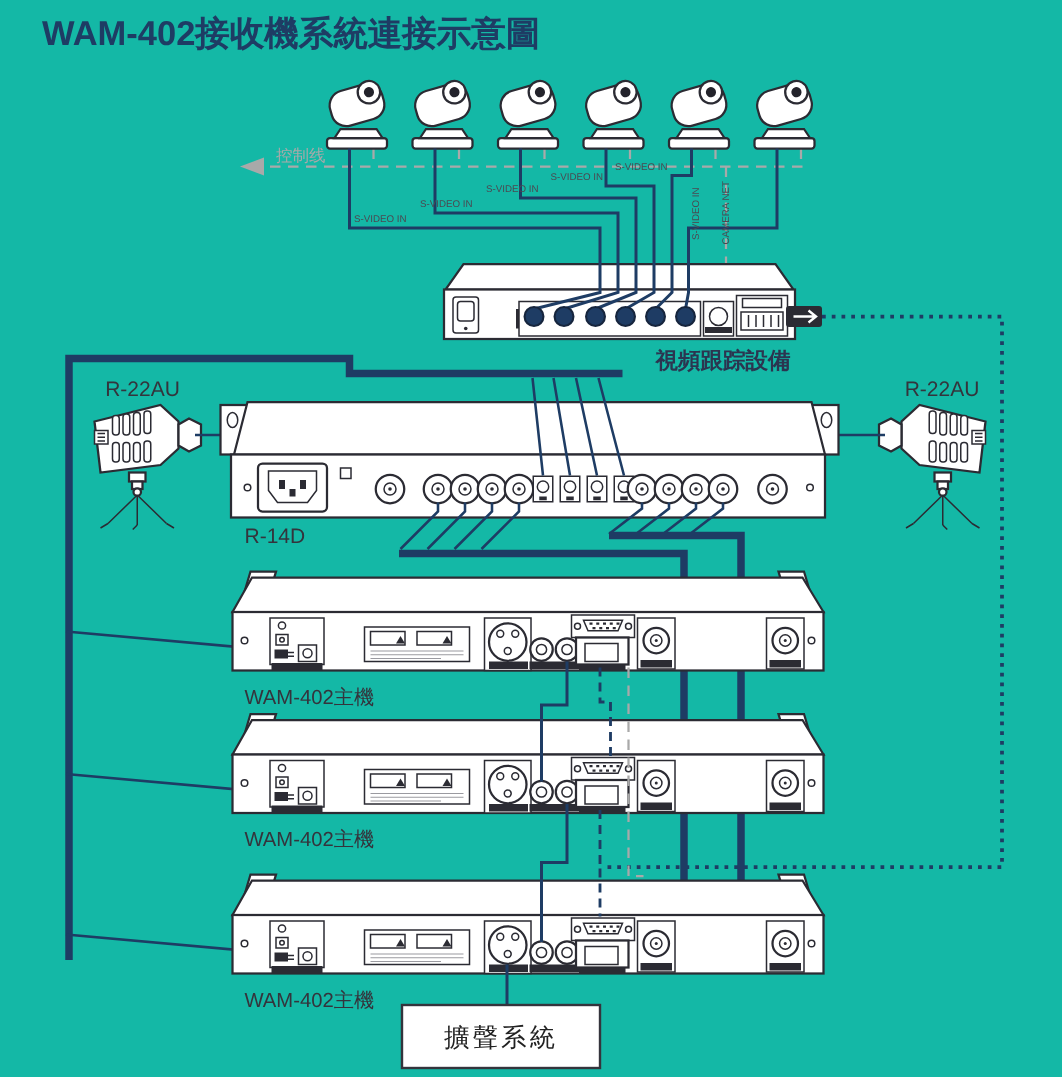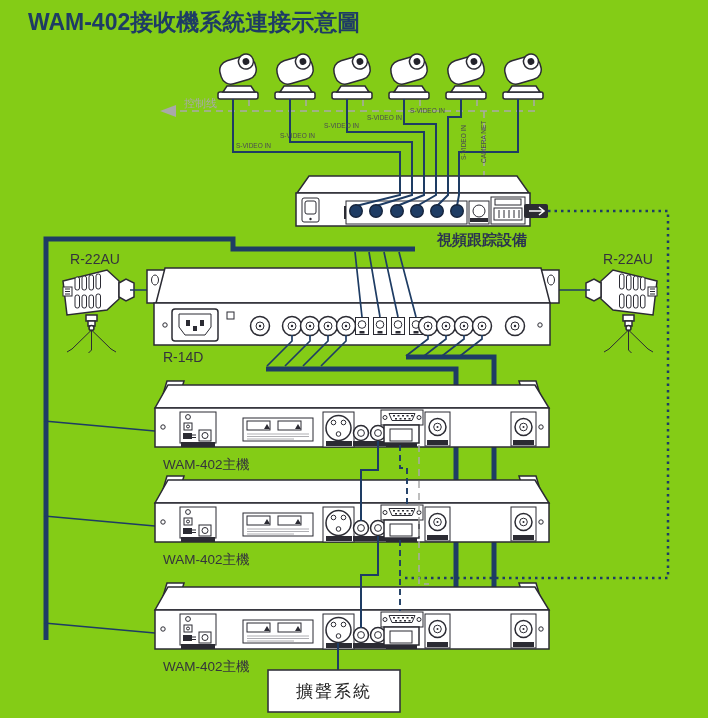--- a/index.html
+++ b/index.html
@@ -1,16 +1,16 @@
 <!DOCTYPE html>
 <html style="--navy: #1e3c64; --gray: #a9a9a9; --ink: #2b2b33; --label: #34343c; --navy_dark: #2b3550;"><head>
 <meta charset="utf-8">
 <style>
   html,body { margin:0; padding:0; background:#ffffff; }
-  .stage { position:relative; width:708px; height:718px; background:#84cc16; overflow:hidden; }
+  .stage { position:relative; width:708px; height:718px; background:#14b8a6; overflow:hidden; }
   svg { display:block; }
   text { font-family:"Liberation Sans","DejaVu Sans",sans-serif; }
   .ln      { stroke:var(--navy,#1e3c64); stroke-width:2;   fill:none; }
   .thick   { stroke:var(--navy,#1e3c64); stroke-width:5;   fill:none; }
   .thin    { stroke:var(--navy,#1e3c64); stroke-width:1.7; fill:none; }
   .grayd   { stroke:var(--gray,#a9a9a9); stroke-width:1.5; fill:none; stroke-dasharray:7 5; }
   .navyd   { stroke:var(--navy,#1e3c64); stroke-width:1.9; fill:none; stroke-dasharray:6 4; }
   .navydot { stroke:var(--navy,#1e3c64); stroke-width:2.5; fill:none; stroke-dasharray:2.5 4; }
   .otl  { fill:#fff; stroke:var(--ink,#2b2b33); stroke-width:1.5; }
   .otlt { fill:#fff; stroke:var(--ink,#2b2b33); stroke-width:1; }

